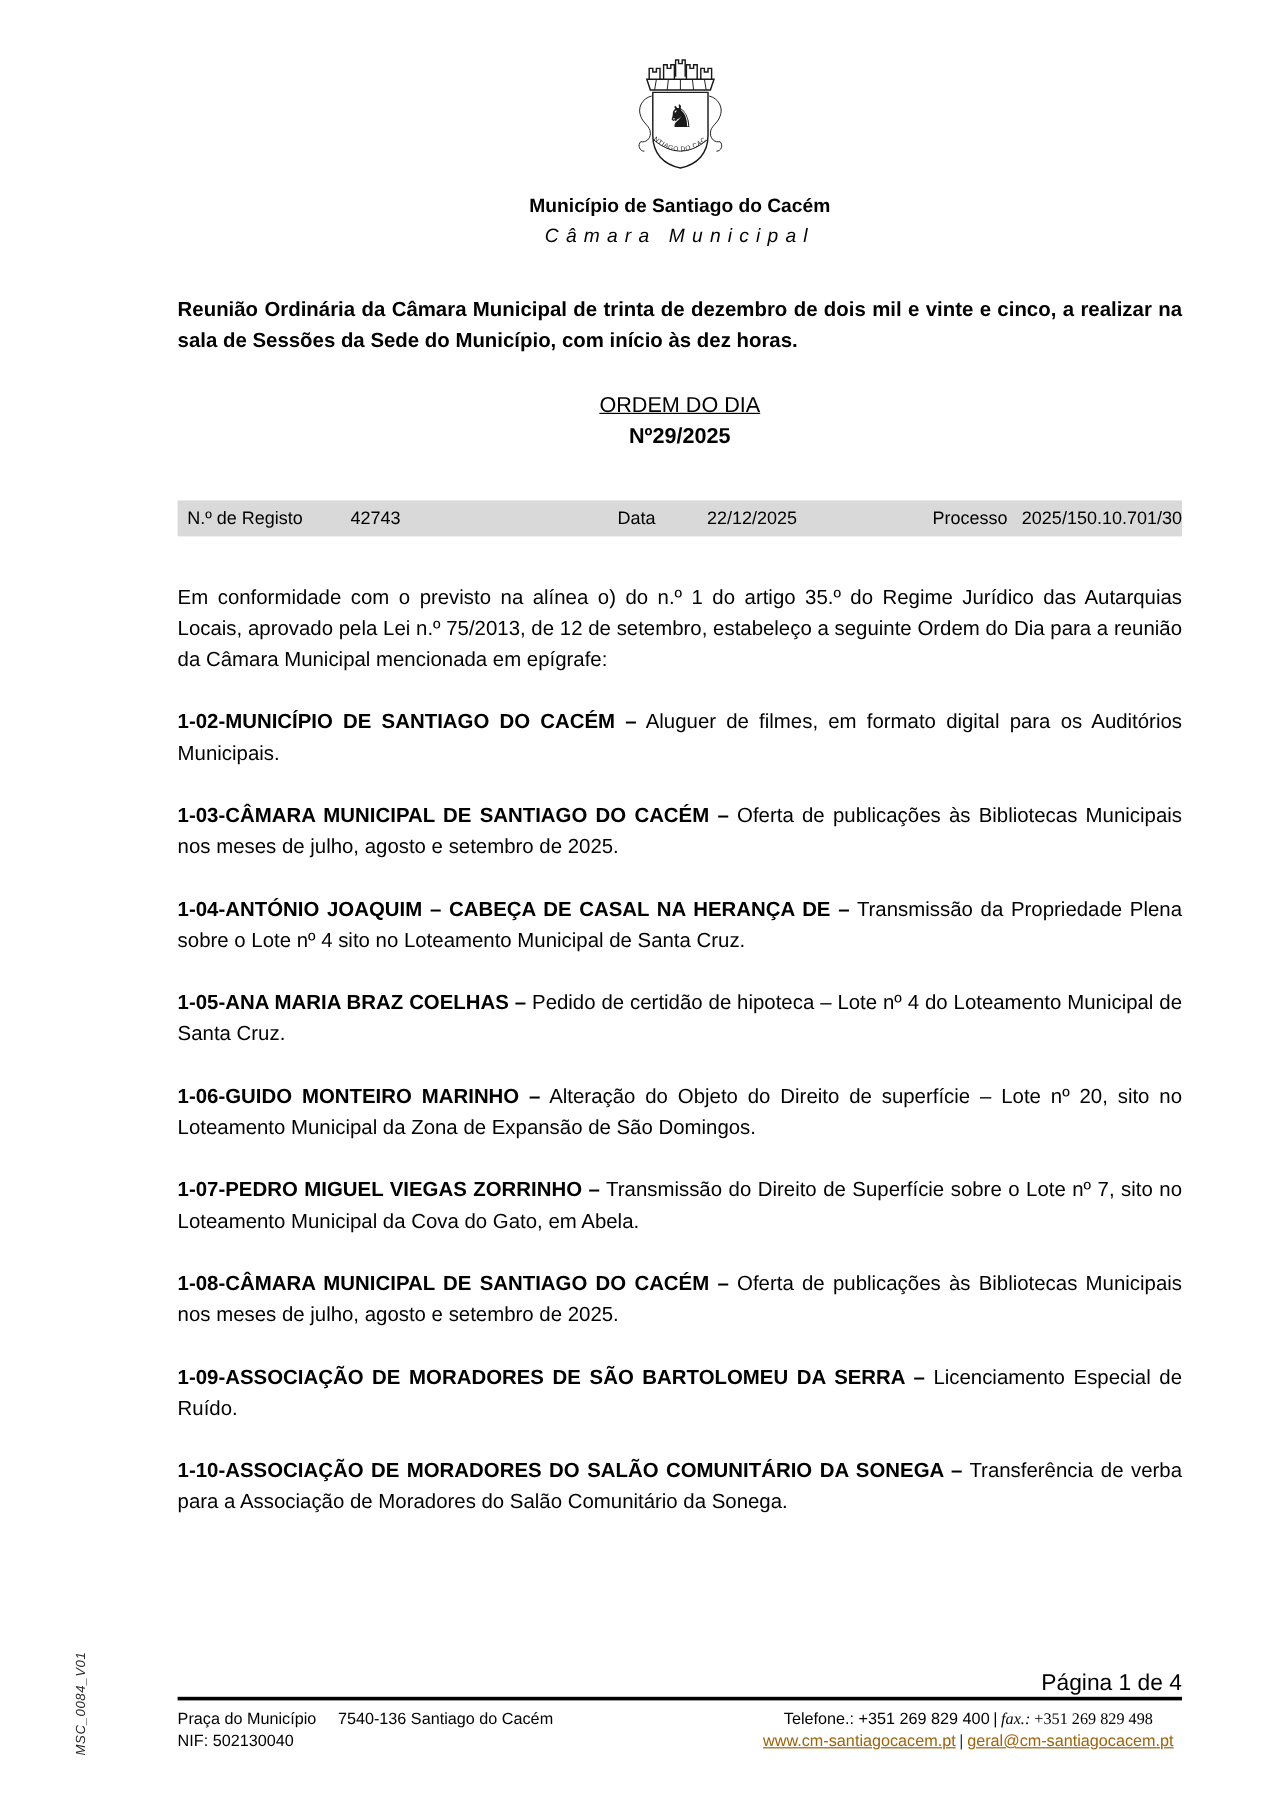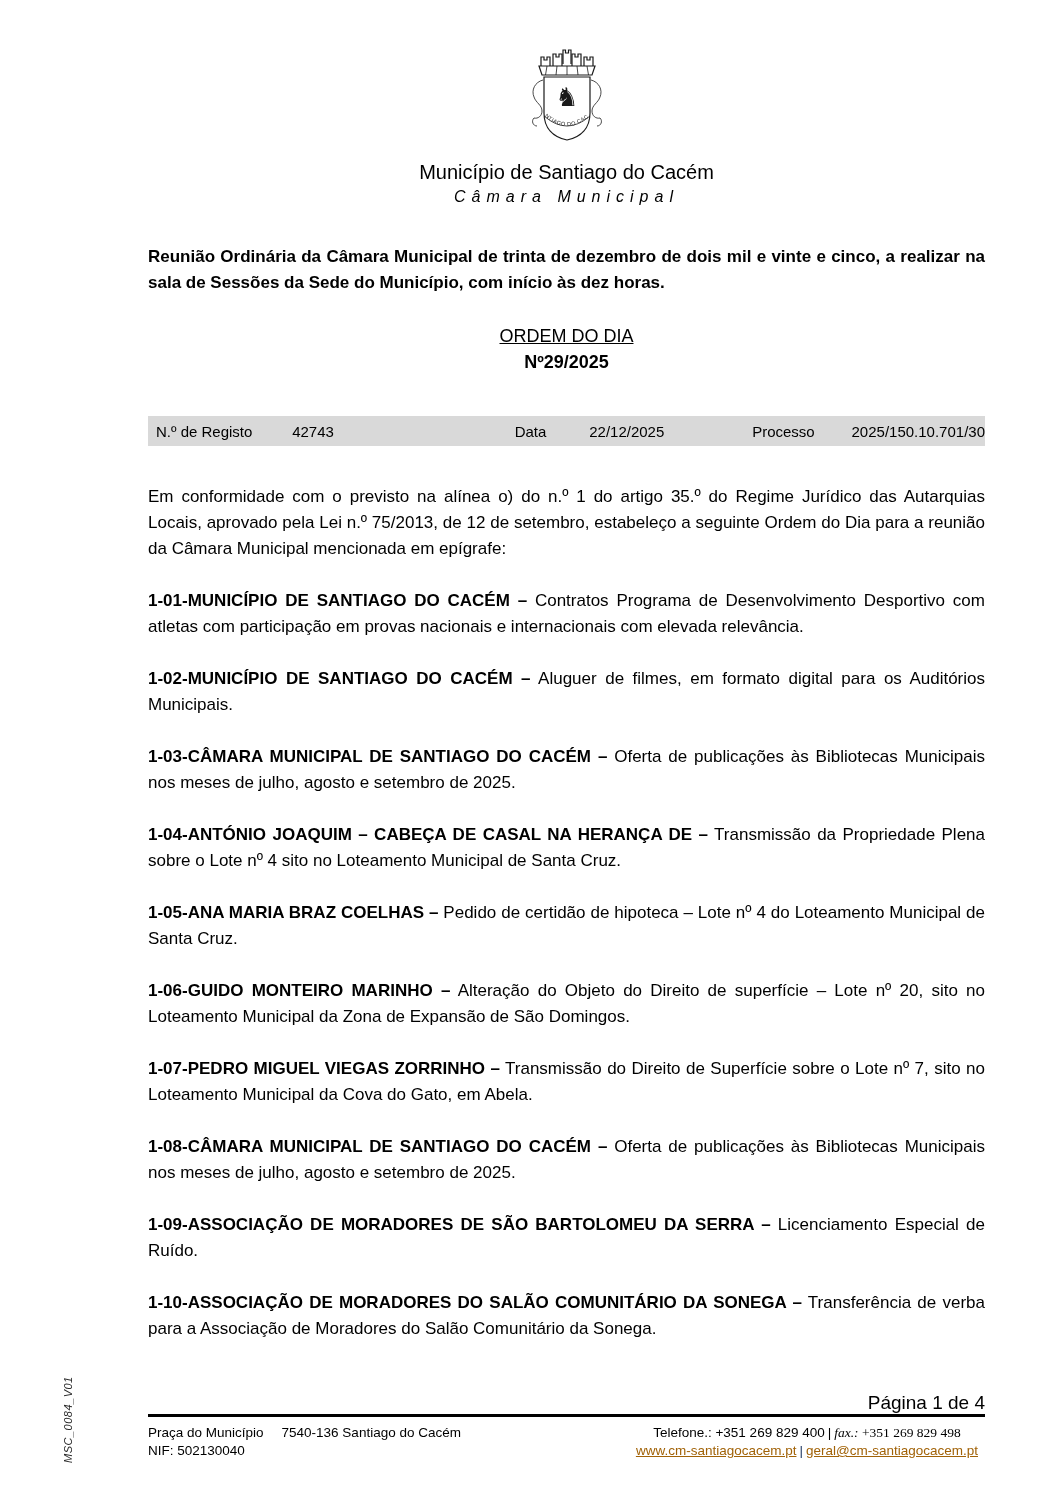--- a/index.html
+++ b/index.html
@@ -12,21 +12,21 @@
     position: relative;
     overflow: hidden;
   }
   .content {
     position: absolute;
     left: 148px; right: 73px; top: 0;
   }
   
   .header { text-align: center; padding-top: 44px; }
   .crest { display: inline-block; }
-  .muni-title { font-size: 20px; font-weight: normal; margin-top: 6px; line-height: 24px; }
+  .muni-title { font-size: 16px; font-weight: bold; margin-top: 6px; line-height: 24px; }
   .muni-sub { font-size: 16px; font-style: italic; letter-spacing: 6px; margin-top: 3px; line-height: 20px; }
 
   
   .notice {
     margin-top: 37px;
     font-weight: bold;
     font-size: 17px; line-height: 26px;
     text-align: justify;
   }
   .order-title {
@@ -42,21 +42,21 @@
     height: 30px;
     display: flex; align-items: center;
     font-size: 15px;
     padding-left: 8px;
     gap: 12px;
   }
   .registry .c1 { width: 125px; }
   .registry .c2 { width: 212px; }
   .registry .c3 { width: 63px; }
   .registry .c4 { width: 152px; }
-  .registry .c5 { width: 88px; }
+  .registry .c5 { width: 88px; text-align: right; }
   .registry .c6 { flex: 1; }
 
   .intro {
     margin-top: 38px;
     font-size: 17px; line-height: 26px;
     text-align: justify;
   }
   .items { margin-top: 18px; }
   .items p {
     font-size: 17px; line-height: 26px;
@@ -151,21 +151,20 @@
     <span class="c2">42743</span>
     <span class="c3">Data</span>
     <span class="c4">22/12/2025</span>
     <span class="c5">Processo</span>
     <span class="c6">2025/150.10.701/30</span>
   </div>
 
   <p class="intro">Em conformidade com o previsto na alínea o) do n.º 1 do artigo 35.º do Regime Jurídico das Autarquias Locais, aprovado pela Lei n.º 75/2013, de 12 de setembro, estabeleço a seguinte Ordem do Dia para a reunião da Câmara Municipal mencionada em epígrafe:</p>
 
   <div class="items">
-    <p><b>1-01-MUNICÍPIO DE SANTIAGO DO CACÉM –</b> <span>Contratos Programa de Desenvolvimento Desportivo com atletas com participação em provas nacionais e internacionais com elevada relevância.</span></p>
     <p><b>1-02-MUNICÍPIO DE SANTIAGO DO CACÉM –</b> <span>Aluguer de filmes, em formato digital para os Auditórios Municipais.</span></p>
     <p><b>1-03-CÂMARA MUNICIPAL DE SANTIAGO DO CACÉM –</b> <span>Oferta de publicações às Bibliotecas Municipais nos meses de julho, agosto e setembro de 2025.</span></p>
     <p><b>1-04-ANTÓNIO JOAQUIM – CABEÇA DE CASAL NA HERANÇA DE –</b> <span>Transmissão da Propriedade Plena sobre o Lote nº 4 sito no Loteamento Municipal de Santa Cruz.</span></p>
     <p><b>1-05-ANA MARIA BRAZ COELHAS –</b> <span>Pedido de certidão de hipoteca – Lote nº 4 do Loteamento Municipal de Santa Cruz.</span></p>
     <p><b>1-06-GUIDO MONTEIRO MARINHO –</b> <span>Alteração do Objeto do Direito de superfície – Lote nº 20, sito no Loteamento Municipal da Zona de Expansão de São Domingos.</span></p>
     <p><b>1-07-PEDRO MIGUEL VIEGAS ZORRINHO –</b> <span>Transmissão do Direito de Superfície sobre o Lote nº 7, sito no Loteamento Municipal da Cova do Gato, em Abela.</span></p>
     <p><b>1-08-CÂMARA MUNICIPAL DE SANTIAGO DO CACÉM –</b> <span>Oferta de publicações às Bibliotecas Municipais nos meses de julho, agosto e setembro de 2025.</span></p>
     <p><b>1-09-ASSOCIAÇÃO DE MORADORES DE SÃO BARTOLOMEU DA SERRA –</b> <span>Licenciamento Especial de Ruído.</span></p>
     <p><b>1-10-ASSOCIAÇÃO DE MORADORES DO SALÃO COMUNITÁRIO DA SONEGA –</b> <span>Transferência de verba para a Associação de Moradores do Salão Comunitário da Sonega.</span></p>
   </div>

